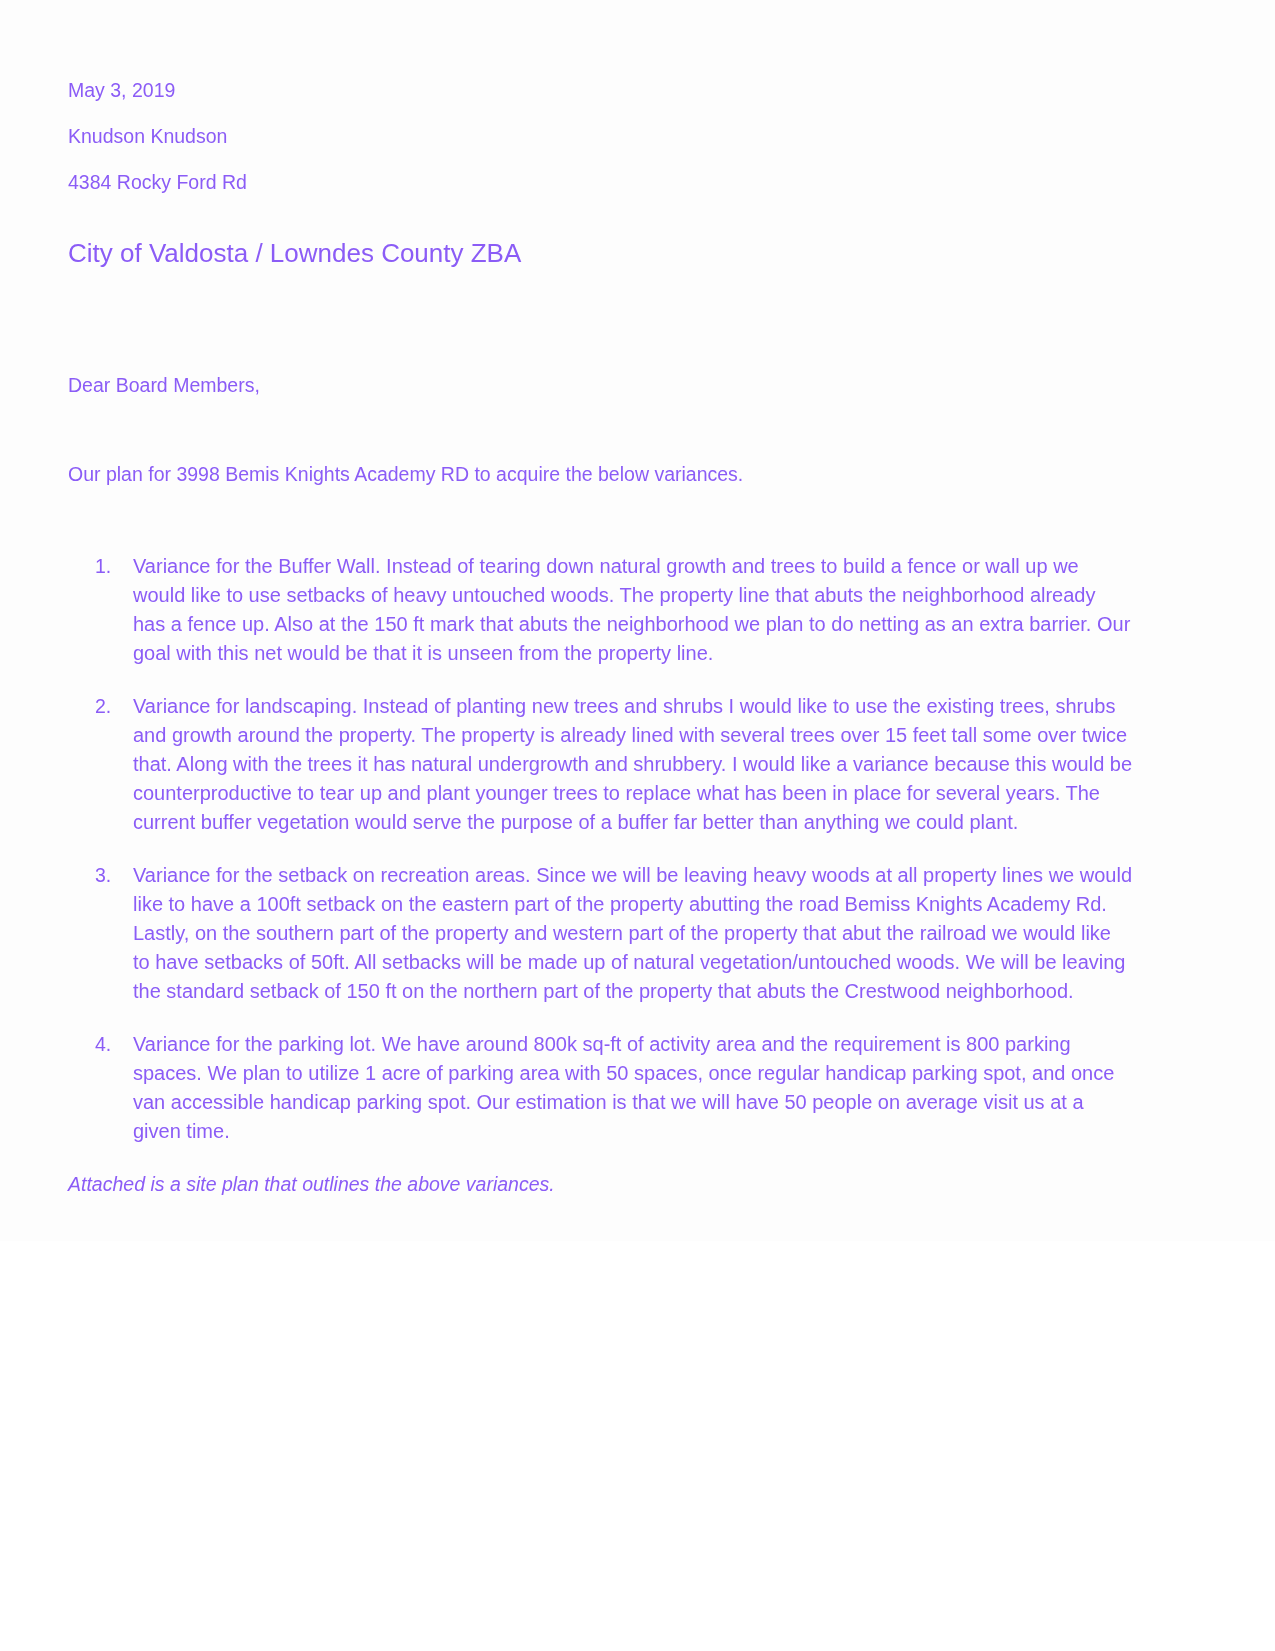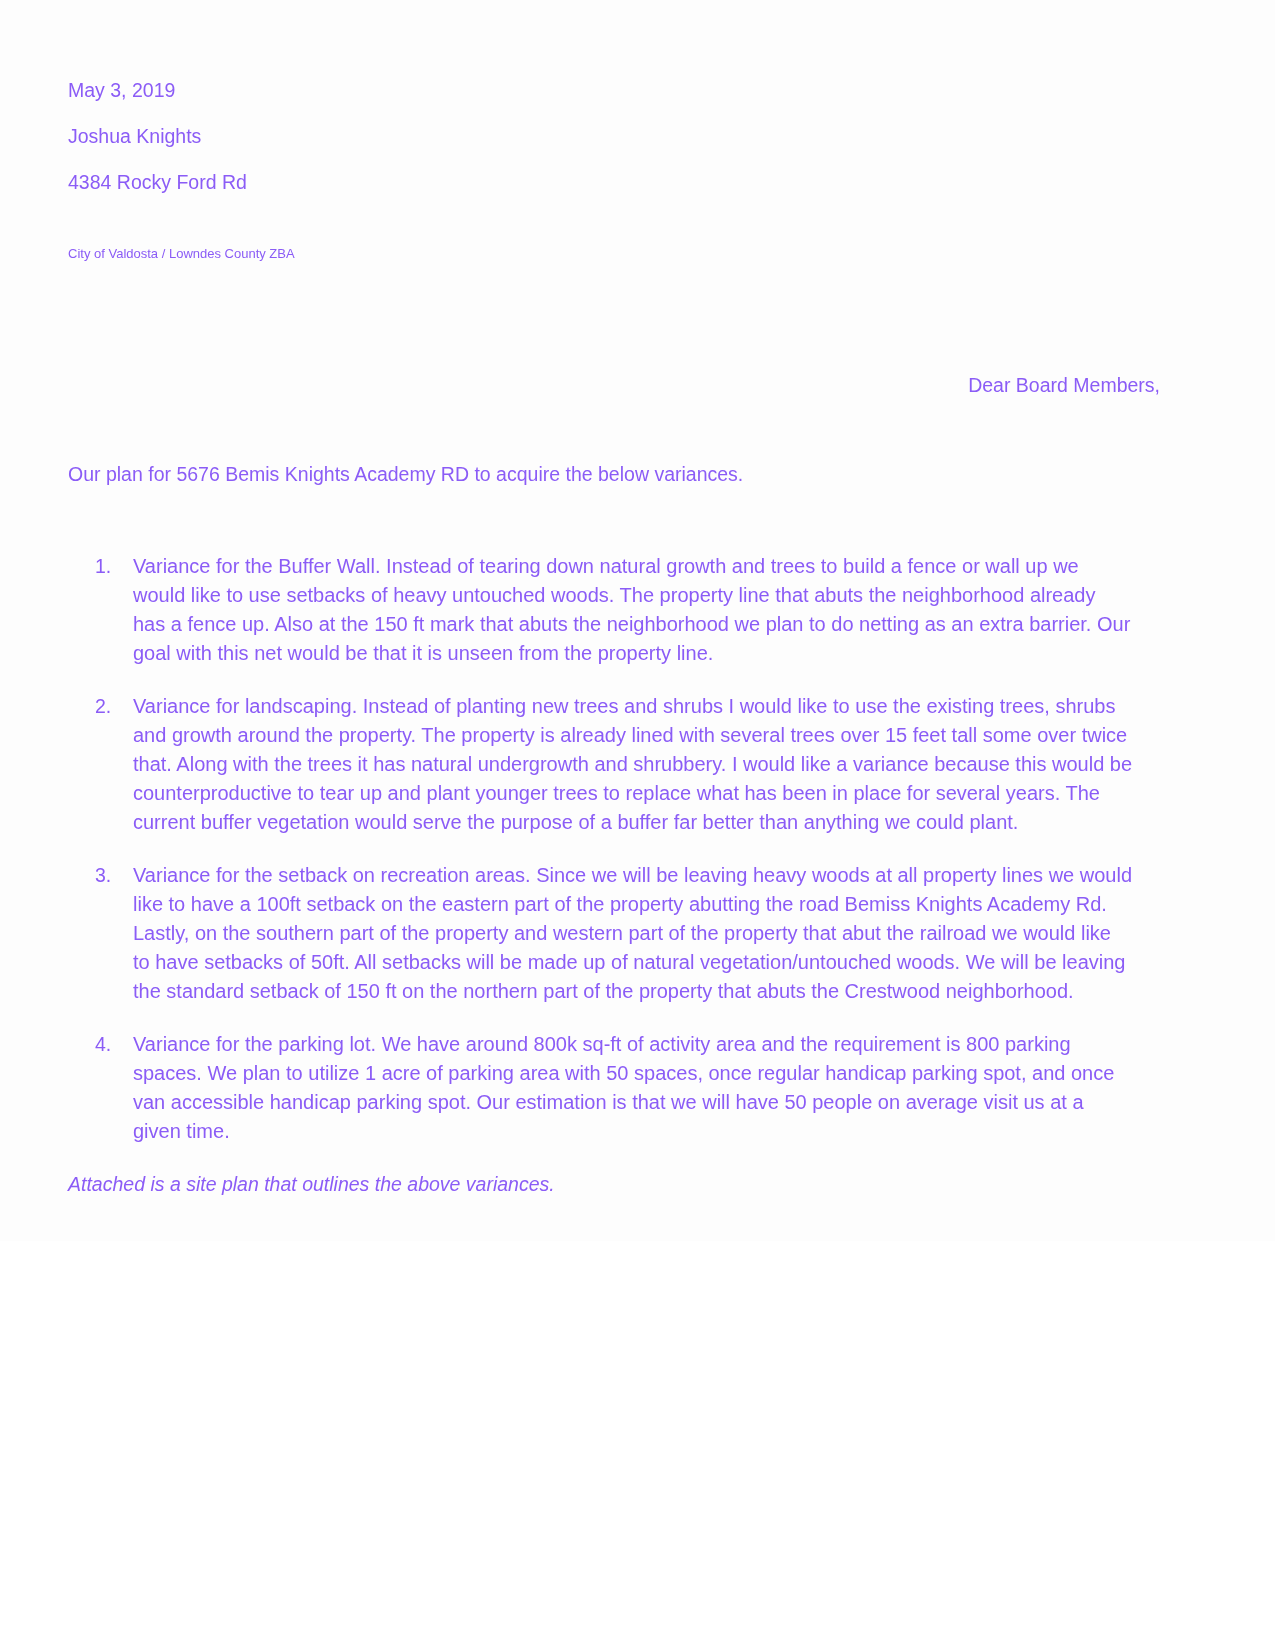--- a/index.html
+++ b/index.html
@@ -24,31 +24,30 @@
     left: 68px;
     right: 130px;
   }
   .hdr-line {
     font-size: 19.5px;
     line-height: 29px;
     margin: 0 0 17px 0;
     white-space: nowrap;
   }
   .recipient-line {
-    font-size: 13px;
+    font-size: 26px;
     line-height: 29px;
     margin: 42px 0 0 0;
     white-space: nowrap;
   }
   .salutation-line {
     font-size: 19.5px;
     line-height: 29px;
     margin: 103px 0 0 0;
     white-space: nowrap;
-    text-align: right;
   }
   .intro-line {
     font-size: 19.5px;
     line-height: 29px;
     margin: 60px 0 0 0;
   }
   .variance-list {
     margin: 63px 0 0 27px;
     padding: 0;
   }
@@ -75,28 +74,28 @@
     font-style: italic;
   }
 </style>
 </head>
 <body>
 
 <div class="page">
   <div class="letter-body">
 
     <p class="hdr-line">May 3, 2019</p>
-    <p class="hdr-line">Joshua Knights</p>
+    <p class="hdr-line">Knudson Knudson</p>
     <p class="hdr-line">4384 Rocky Ford Rd</p>
 
     <p class="recipient-line">City of Valdosta / Lowndes County ZBA</p>
 
     <p class="salutation-line">Dear Board Members,</p>
 
-    <p class="intro-line">Our plan for 5676 Bemis Knights Academy RD to acquire the below variances.</p>
+    <p class="intro-line">Our plan for 3998 Bemis Knights Academy RD to acquire the below variances.</p>
 
     <div class="variance-list">
       <div class="variance-item">
         <span class="variance-number">1.</span>
         <div class="variance-text">Variance for the Buffer Wall.  Instead of tearing down natural growth and trees to build a fence or wall up we would like to use setbacks of heavy untouched woods. The property line that abuts the neighborhood already has a fence up. Also at the 150 ft mark that abuts the neighborhood we plan to do netting as an extra barrier. Our goal with this net would be that it is unseen from the property line.</div>
       </div>
       <div class="variance-item">
         <span class="variance-number">2.</span>
         <div class="variance-text">Variance for landscaping. Instead of planting new trees and shrubs I would like to use the existing trees, shrubs and growth around the property. The property is already lined with several trees over 15 feet tall some over twice that. Along with the trees it has natural undergrowth and shrubbery. I would like a variance because this would be counterproductive to tear up and plant younger trees to replace what has been in place for several years. The current buffer vegetation would serve the purpose of a buffer far better than anything we could plant.</div>
       </div>

